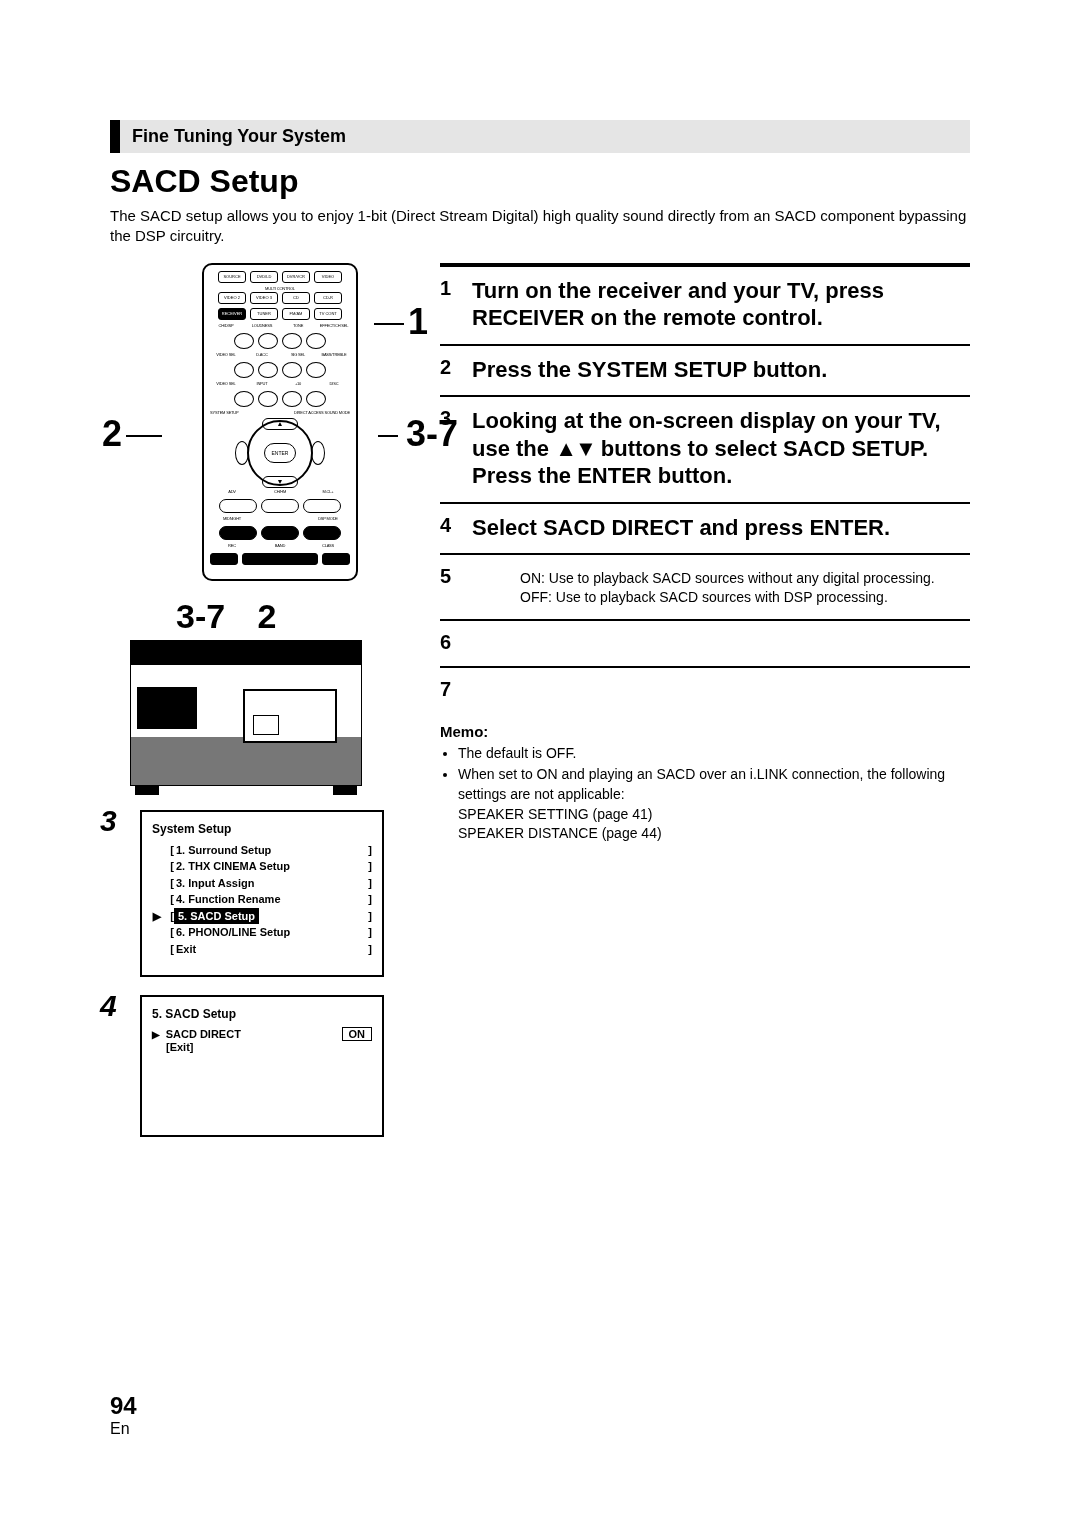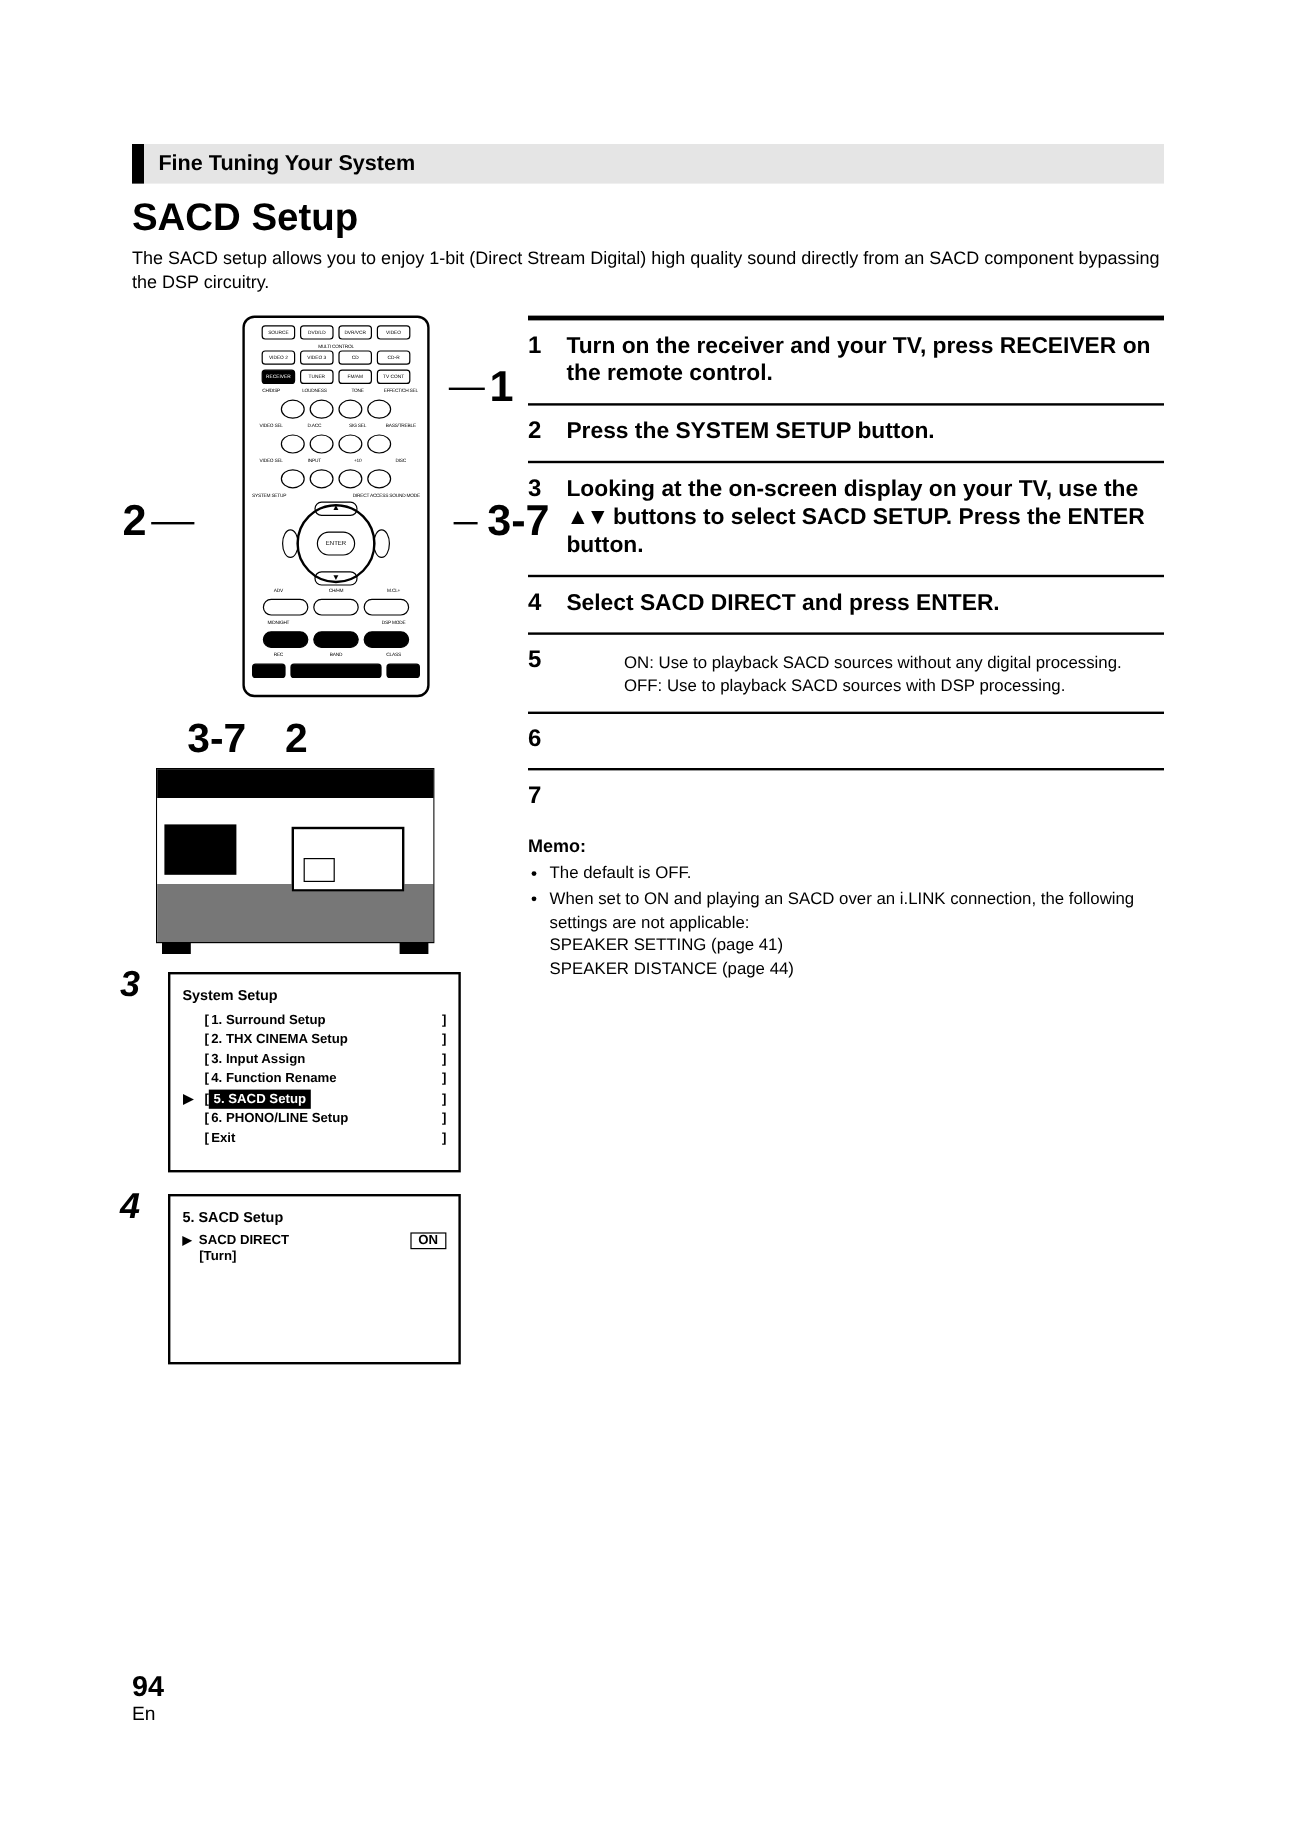--- a/index.html
+++ b/index.html
@@ -288,21 +288,21 @@
   }
   .step:last-child { border-bottom: none; }
   .step-num {
     font-size: 20px;
     font-weight: bold;
     width: 16px;
     flex: none;
   }
   .step-body { flex: 1; }
   .step-title {
-    font-size: 19px;
+    font-size: 22px;
     font-weight: bold;
     line-height: 1.25;
   }
   .step-title .arrows {
     font-family: Arial, sans-serif;
     letter-spacing: -2px;
   }
   .step-desc {
     font-size: 14px;
     line-height: 1.35;
@@ -470,21 +470,21 @@
           <span>2</span>
           <div class="line" style="left:24px; top:22px; width:36px"></div>
         </div>
         <div class="callout" style="right:-48px; top:150px">
           <div class="line" style="right:60px; top:22px; width:20px"></div>
           <span>3-7</span>
         </div>
       </div>
 
       <div class="unit-wrap">
-        <div style="margin-left:46px; margin-bottom:4px">
+        <div style="margin-left:66px; margin-bottom:4px">
           <span style="font-size:34px;font-weight:bold">3-7</span>
           <span style="font-size:34px;font-weight:bold; margin-left:28px">2</span>
         </div>
         <div class="unit">
           <div class="unit-top"></div>
           <div class="unit-body">
             <div class="unit-left"></div>
             <div class="unit-screen">
                 <div class="inner"></div>
               </div>
@@ -547,21 +547,21 @@
 
       <div class="osd-block" style="margin-top:18px">
         <div class="osd-num">4</div>
         <div class="osd osd2" style="min-height:110px">
           <div class="title">5. SACD Setup</div>
           <div class="row">
             <span class="caret">▶</span>
             <span>SACD DIRECT</span>
             <span class="val-box">ON</span>
           </div>
-          <div class="exit">[Turn]</div>
+          <div class="exit">[Exit]</div>
         </div>
       </div>
 
     </div>
 
     <div class="right-col">
       <hr class="top">
       <div id="steps">
           <div class="step">
             <div class="step-num">1</div>

